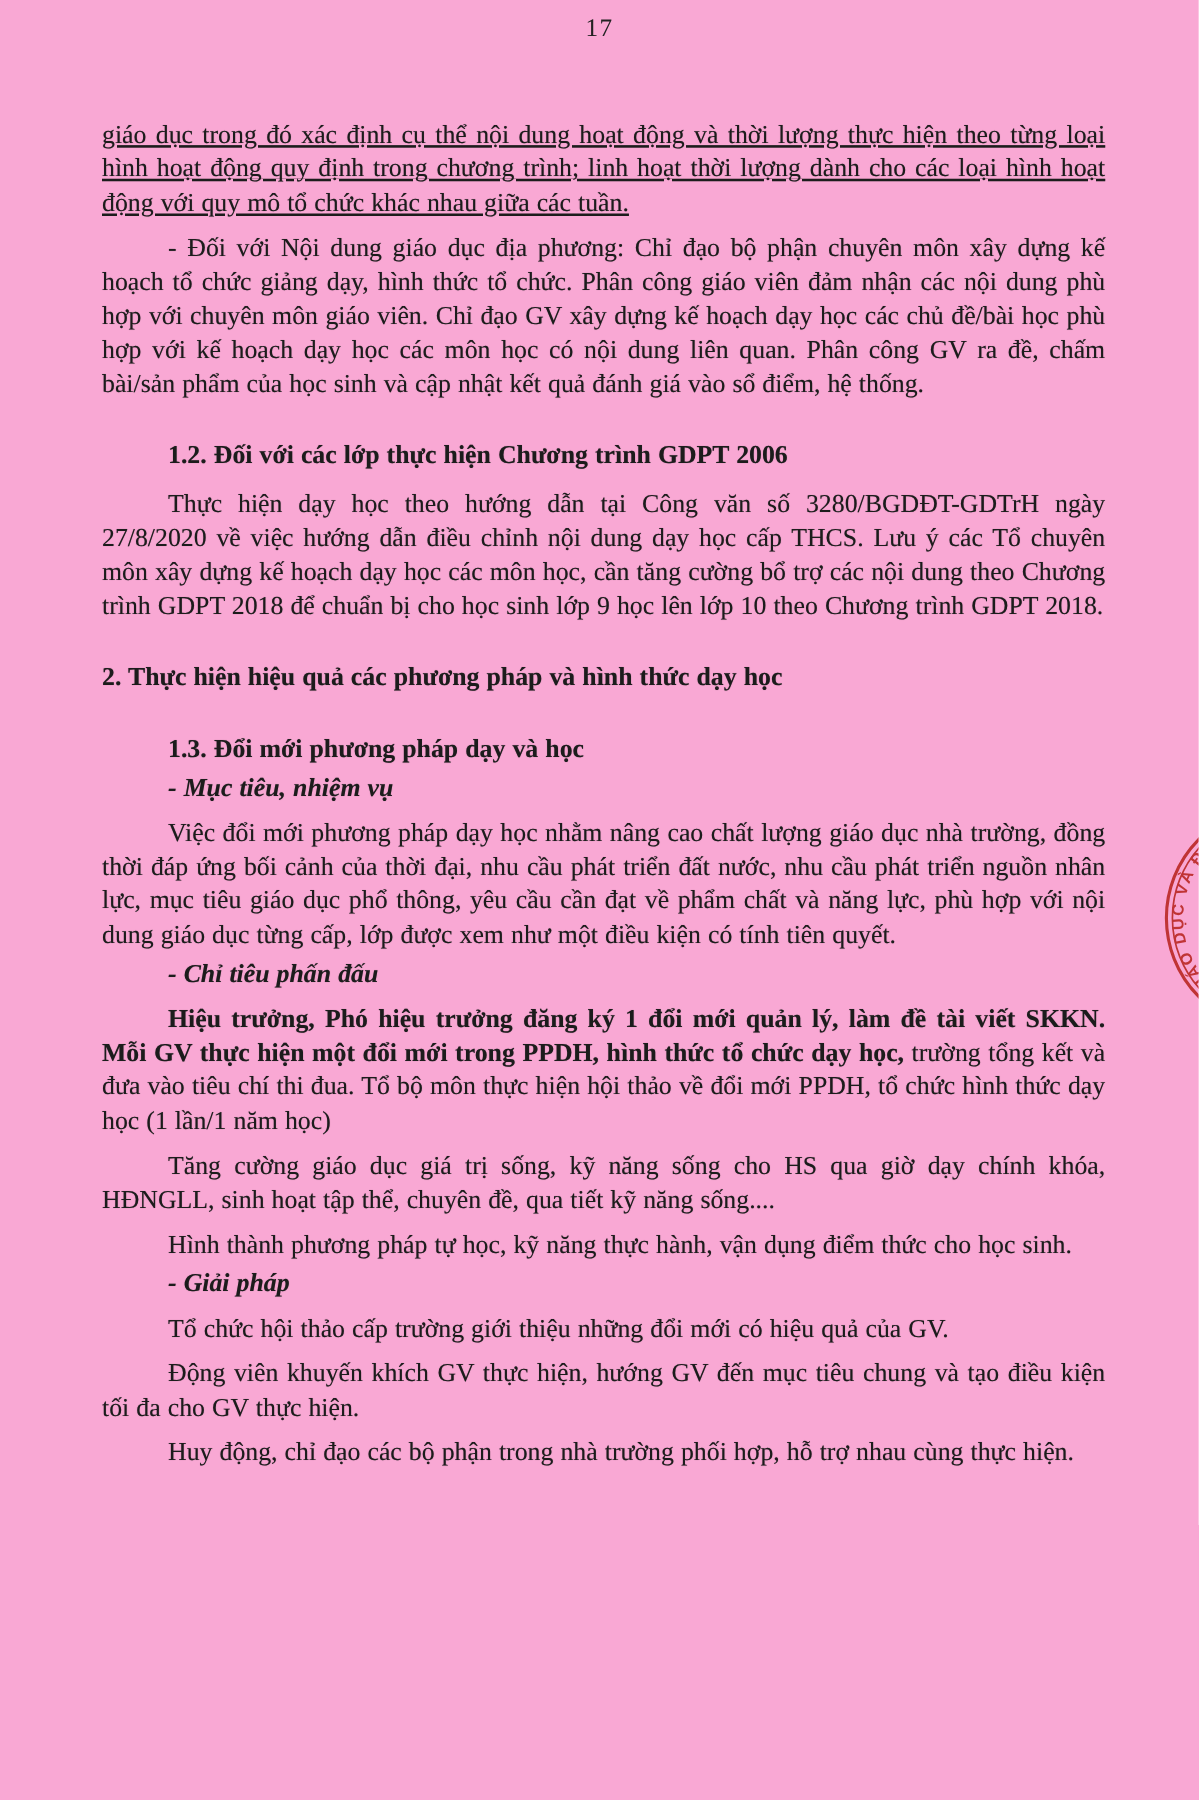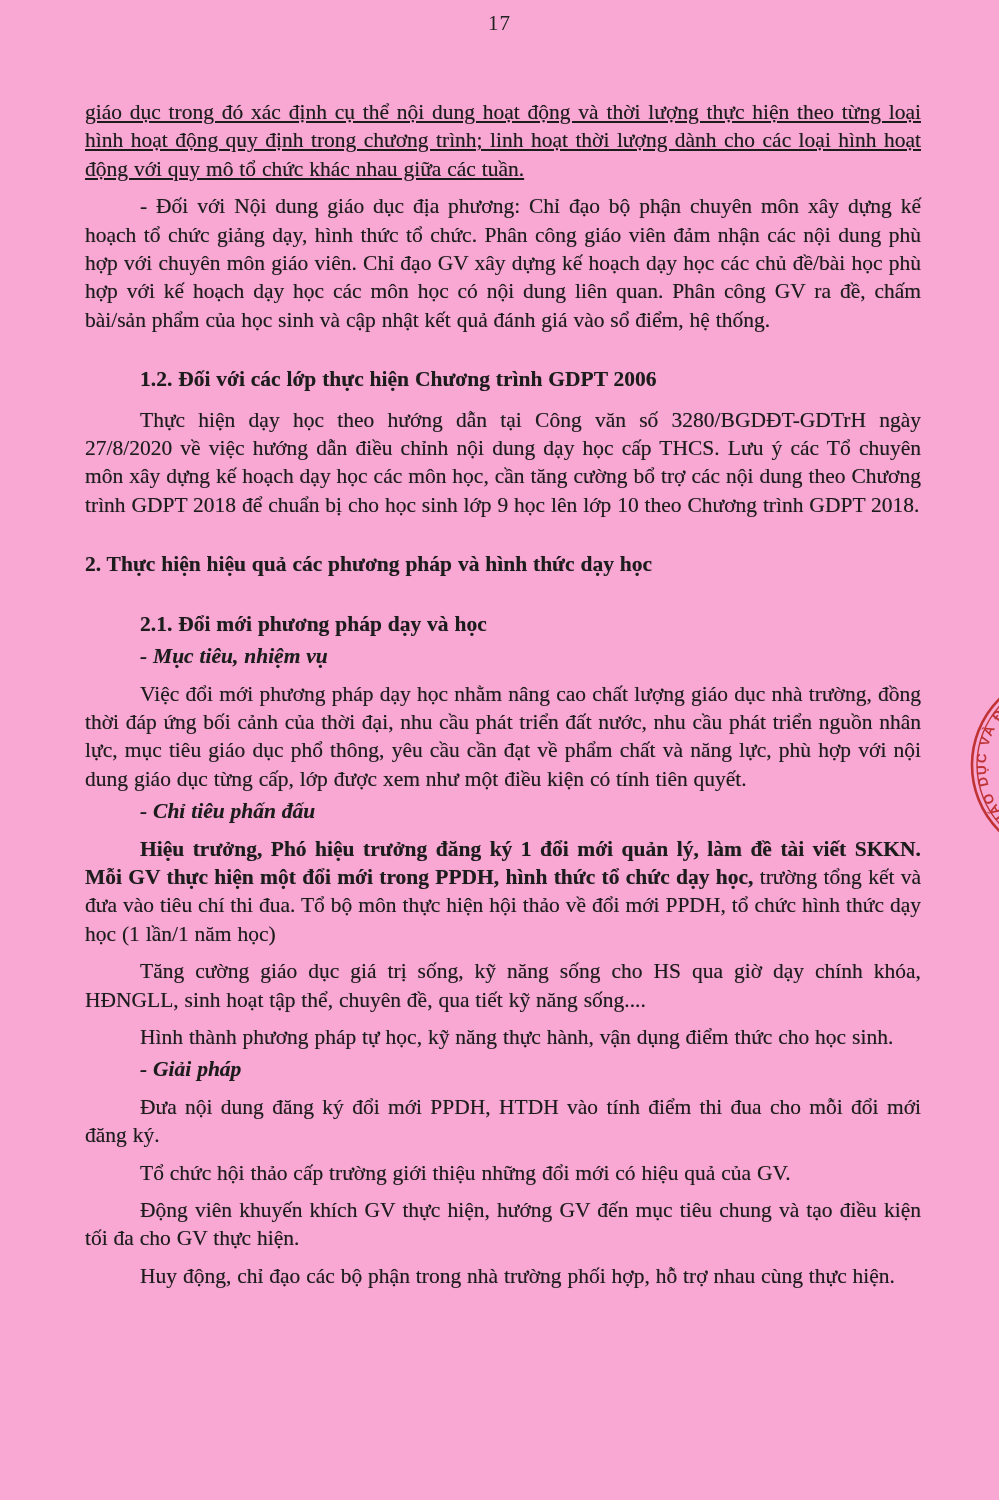--- a/index.html
+++ b/index.html
@@ -70,37 +70,36 @@
     <p class="noindent">giáo dục trong đó xác định cụ thể nội dung hoạt động và thời lượng thực hiện theo từng loại hình hoạt động quy định trong chương trình; linh hoạt thời lượng dành cho các loại hình hoạt động với quy mô tổ chức khác nhau giữa các tuần.</p>
 
     <p>- Đối với Nội dung giáo dục địa phương: Chỉ đạo bộ phận chuyên môn xây dựng kế hoạch tổ chức giảng dạy, hình thức tổ chức. Phân công giáo viên đảm nhận các nội dung phù hợp với chuyên môn giáo viên. Chỉ đạo GV xây dựng kế hoạch dạy học các chủ đề/bài học phù hợp với kế hoạch dạy học các môn học có nội dung liên quan. Phân công GV ra đề, chấm bài/sản phẩm của học sinh và cập nhật kết quả đánh giá vào sổ điểm, hệ thống.</p>
 
     <p class="bold">1.2. Đối với các lớp thực hiện Chương trình GDPT 2006</p>
 
     <p class="after-heading">Thực hiện dạy học theo hướng dẫn tại Công văn số 3280/BGDĐT-GDTrH ngày 27/8/2020 về việc hướng dẫn điều chỉnh nội dung dạy học cấp THCS. Lưu ý các Tổ chuyên môn xây dựng kế hoạch dạy học các môn học, cần tăng cường bổ trợ các nội dung theo Chương trình GDPT 2018 để chuẩn bị cho học sinh lớp 9 học lên lớp 10 theo Chương trình GDPT 2018.</p>
 
     <p class="bold noindent">2. Thực hiện hiệu quả các phương pháp và hình thức dạy học</p>
 
-    <p class="bold">2.1. Đổi mới phương pháp dạy và học</p>
+    <p class="bold">1.3. Đổi mới phương pháp dạy và học</p>
 
     <p class="bolditalic">- Mục tiêu, nhiệm vụ</p>
 
     <p>Việc đổi mới phương pháp dạy học nhằm nâng cao chất lượng giáo dục nhà trường, đồng thời đáp ứng bối cảnh của thời đại, nhu cầu phát triển đất nước, nhu cầu phát triển nguồn nhân lực, mục tiêu giáo dục phổ thông, yêu cầu cần đạt về phẩm chất và năng lực, phù hợp với nội dung giáo dục từng cấp, lớp được xem như một điều kiện có tính tiên quyết.</p>
 
     <p class="bolditalic">- Chỉ tiêu phấn đấu</p>
 
     <p><b>Hiệu trưởng, Phó hiệu trưởng đăng ký 1 đổi mới quản lý, làm đề tài viết SKKN. Mỗi GV thực hiện một đổi mới trong PPDH, hình thức tổ chức dạy học, </b><span>trường tổng kết và đưa vào tiêu chí thi đua. Tổ bộ môn thực hiện hội thảo về đổi mới PPDH, tổ chức hình thức dạy học (1 lần/1 năm học)</span></p>
 
     <p>Tăng cường giáo dục giá trị sống, kỹ năng sống cho HS qua giờ dạy chính khóa, HĐNGLL, sinh hoạt tập thể, chuyên đề, qua tiết kỹ năng sống....</p>
 
     <p>Hình thành phương pháp tự học, kỹ năng thực hành, vận dụng điểm thức cho học sinh.</p>
 
     <p class="bolditalic">- Giải pháp</p>
 
-    <p>Đưa nội dung đăng ký đổi mới PPDH, HTDH vào tính điểm thi đua cho mỗi đổi mới đăng ký.</p>
 
     <p>Tổ chức hội thảo cấp trường giới thiệu những đổi mới có hiệu quả của GV.</p>
 
     <p>Động viên khuyến khích GV thực hiện, hướng GV đến mục tiêu chung và tạo điều kiện tối đa cho GV thực hiện.</p>
 
     <p>Huy động, chỉ đạo các bộ phận trong nhà trường phối hợp, hỗ trợ nhau cùng thực hiện.</p>
 
   </div>
 
   <svg class="stamp" width="34" height="200" viewBox="0 0 34 200">

